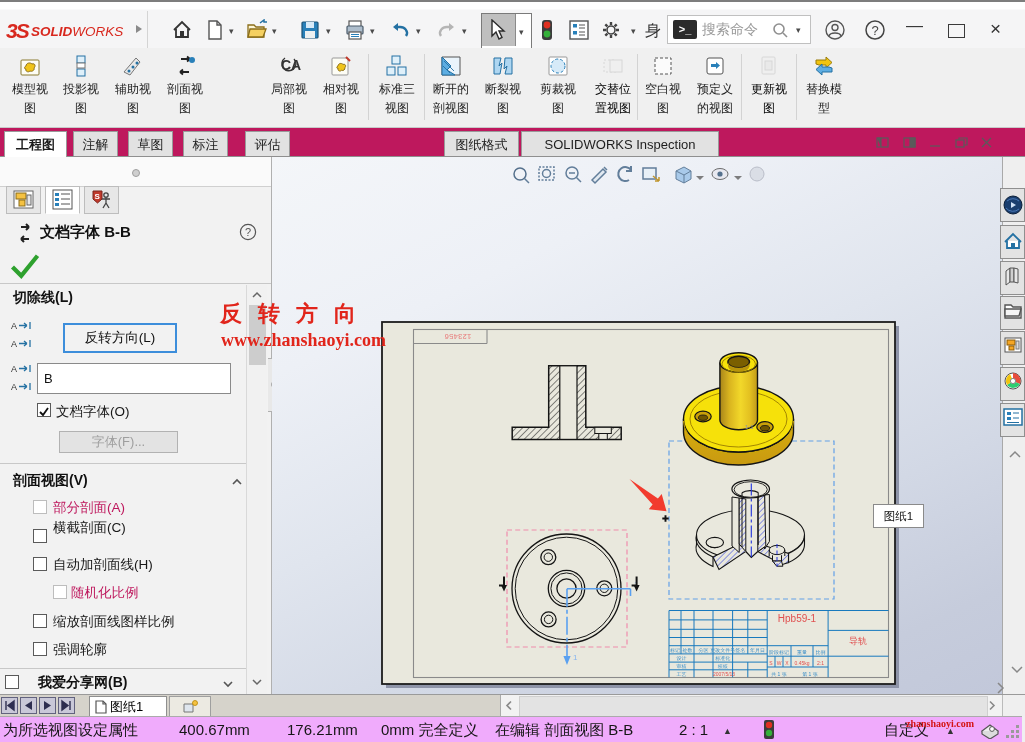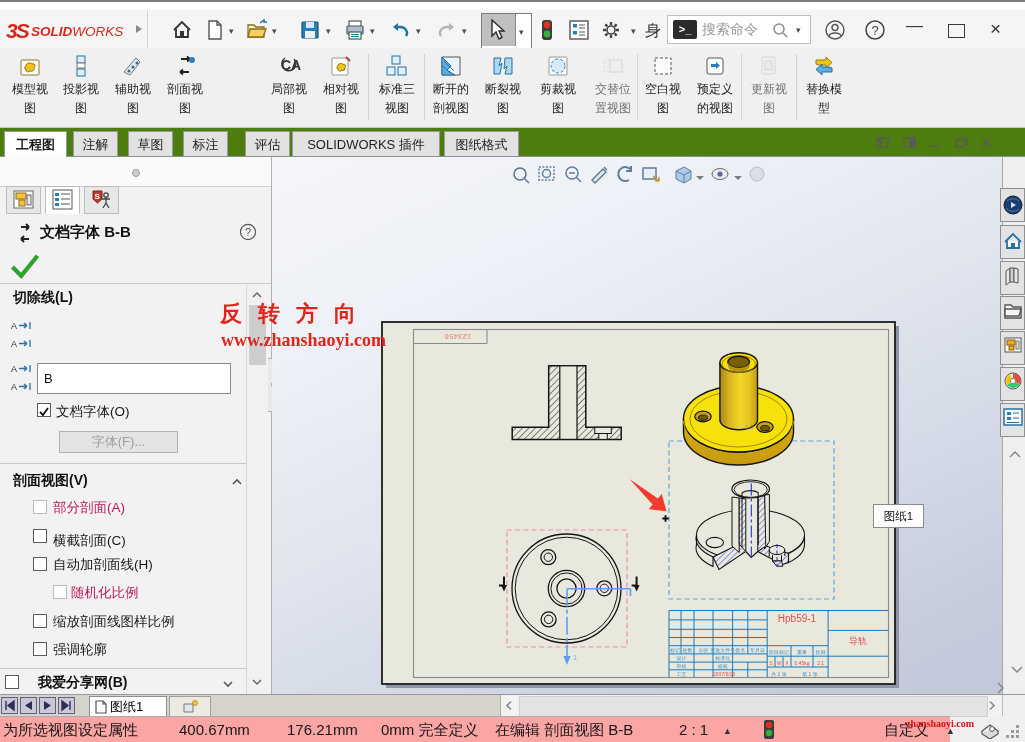--- a/index.html
+++ b/index.html
@@ -13,24 +13,24 @@
 #selbtn{left:481px;top:11px;width:49px;height:34px;border:1px solid #7a7a7a;background:#fff;}
 #selbtn .lft{position:absolute;left:0;top:0;width:33px;height:32px;background:#bfbfbf;border-right:1px solid #8a8a8a;}
 #search{left:667px;top:13px;width:144px;height:29px;border:1px solid #c0c0c0;background:#fff;box-sizing:border-box;}
 #search .term{position:absolute;left:5px;top:4px;width:24px;height:19px;background:#2b2b2b;border-radius:2px;color:#fff;font-size:11px;font-weight:bold;text-align:center;line-height:19px;}
 #search .stxt{position:absolute;left:34px;top:5px;font-size:14px;color:#9a9a9a;}
 .winbtn{top:18px;font-size:17px;color:#333;}
 
 #ribbon{left:0;top:48px;width:1025px;height:80px;background:#f0f0f0;border-bottom:1px solid #c9c9c9;box-sizing:border-box;}
 .rbtn{position:absolute;top:6px;width:54px;text-align:center;font-size:12px;line-height:19px;color:#1d1d1d;}
 .rbtn .ric{display:block;margin:0 auto 2px auto;width:24px;height:24px;}
-.rbtn.dis{color:#737373;}
+.rbtn.dis{color:#000000;}
 .rsep{position:absolute;top:6px;width:1px;height:66px;background:#d3d3d3;}
 
-#tabrow{left:0;top:128px;width:1025px;height:29px;background:#4d7c0f;border-bottom:1px solid #8f8f8f;box-sizing:border-box;}
+#tabrow{left:0;top:128px;width:1025px;height:29px;background:#be185d;border-bottom:1px solid #8f8f8f;box-sizing:border-box;}
 .ctab{position:absolute;top:3px;height:25px;line-height:25px;text-align:center;font-size:13px;color:#1d1d1d;border:1px solid #9a9a9a;border-bottom:none;background:#e2e2e2;box-sizing:border-box;}
 .ctab.act{background:#fff;height:26px;font-weight:bold;}
 
 #main{left:0;top:157px;width:1025px;height:537px;background:#fff;}
 
 #lpanel{left:0;top:0;width:272px;height:537px;background:#f2f2f2;border-right:1px solid #b0b0b0;box-sizing:border-box;}
 #flyout{left:0;top:0;width:271px;height:29px;background:#fafafa;border-bottom:1px solid #d0d0d0;}
 #flyout .dot{position:absolute;left:132px;top:12px;width:6px;height:6px;border-radius:50%;background:#cfcfcf;border:1px solid #9f9f9f;}
 .pmtab{position:absolute;top:29px;width:35px;height:28px;background:#e7e7e7;border:1px solid #bdbdbd;box-sizing:border-box;}
 .pmtab.act{background:#fff;border-bottom:1px solid #fff;}
@@ -55,21 +55,21 @@
 #tpane{left:1002px;top:0;width:23px;height:537px;background:#efefef;border-left:1px solid #a9a9a9;box-sizing:border-box;}
 .tpbtn{position:absolute;left:-3px;width:25px;height:34px;background:#e3e3e3;border:1px solid #8f8f8f;box-sizing:border-box;}
 
 #sheetrow{left:0;top:694px;width:1025px;height:22px;background:#d6d3cb;border-top:1px solid #9a9a9a;box-sizing:border-box;}
 .navb{position:absolute;top:2px;width:17px;height:17px;background:#c9c8d8;border:1px solid #62627e;box-sizing:border-box;color:#26264a;font-size:9px;text-align:center;line-height:15px;}
 #stab1{position:absolute;left:89px;top:1px;width:78px;height:21px;background:#fff;border:1px solid #8f8f8f;border-bottom:none;box-sizing:border-box;font-size:13px;line-height:20px;}
 #stab2{position:absolute;left:169px;top:1px;width:42px;height:21px;background:#eceae2;border:1px solid #9f9f9f;border-bottom:none;box-sizing:border-box;}
 #hscroll{position:absolute;left:500px;top:0;width:502px;height:21px;background:#f2f2f2;border-left:1px solid #aaa;box-sizing:border-box;}
 #hthumb{position:absolute;left:18px;top:1px;width:467px;height:19px;background:#e3e3e3;border:1px solid #cfcfcf;}
 
-#statusbar{left:0;top:716px;width:950px;height:26px;background:#fca5a5;border-top:1px solid #ababab;box-sizing:border-box;font-size:15px;color:#161616;}
+#statusbar{left:0;top:716px;width:1022px;height:26px;background:#f0abfc;border-top:1px solid #ababab;box-sizing:border-box;font-size:15px;color:#161616;}
 #statusbar span{position:absolute;top:4px;white-space:nowrap;}
 
 #wm1{left:220px;top:299px;width:260px;font-size:22px;font-weight:bold;color:#e1251b;letter-spacing:16px;font-family:"Liberation Sans",sans-serif;z-index:60;}
 #wm2{left:221px;top:330px;width:260px;font-size:18px;font-weight:bold;color:#e1251b;font-family:"Liberation Serif",serif;z-index:60;}
 #wm3{left:906px;top:718px;font-size:10px;font-weight:bold;color:#d41414;font-family:"Liberation Serif",serif;z-index:60;}
 #tooltip{left:873px;top:504px;width:51px;height:24px;background:#fff;border:1px solid #8a8a8a;box-sizing:border-box;font-size:11.5px;text-align:center;line-height:22px;color:#111;z-index:40;}
 </style></head>
 <body>
 <div class="abs" id="titlebar">
   <div class="abs" id="logo" style="left:4px;width:146px;"><svg width="146" height="26" viewBox="0 0 146 26">
@@ -256,22 +256,22 @@
       <path d="M2,9 L8,3 L14,9" stroke="#444" stroke-width="1.6" fill="none"></path>
     </svg>
   </div>
 
 <div class="abs" id="tabrow">
   <div class="ctab act" style="left:4px;width:63px;">工程图</div>
   <div class="ctab" style="left:73px;width:45px;">注解</div>
   <div class="ctab" style="left:128px;width:45px;">草图</div>
   <div class="ctab" style="left:183px;width:45px;">标注</div>
   <div class="ctab" style="left:245px;width:45px;">评估</div>
-  <div class="ctab" style="left:292px;width:148px;">SOLIDWORKS 插件</div>
   <div class="ctab" style="left:444px;width:75px;">图纸格式</div>
+  <div class="ctab" style="left:521px;width:198px;">SOLIDWORKS Inspection</div>
   <svg class="abs" style="left:876px;top:8px" width="120" height="14" viewBox="0 0 120 14">
     <g stroke="#5a5a5a" fill="none" stroke-width="1.2">
       <rect x="1" y="2" width="11" height="9"></rect>
         <path d="M1,2 h4 v9" fill="#5a5a5a"></path>
       <rect x="28" y="2" width="11" height="9"></rect>
         <path d="M34,2 h5 v9 h-5 z" fill="#5a5a5a"></path>
       <path d="M54,10 h10"></path>
       <rect x="80" y="4" width="8" height="7"></rect>
         <path d="M83,4 v-2 h8 v7 h-3"></path>
       <path d="M106,2 l9,9 M115,2 l-9,9"></path>
@@ -332,20 +332,21 @@
     <div class="abs" id="aico1" style="left:11px;top:163px"><svg width="22" height="32" viewBox="0 0 22 32">
           <g font-family="Liberation Sans" font-size="9" fill="#333">
             <text x="0" y="9">A</text>
             <text x="0" y="27">A</text>
           </g>
           <g stroke="#2471a3" stroke-width="1.3" fill="none">
             <path d="M8,5.5 h8 M16,5.5 l-3,-2.5 M16,5.5 l-3,2.5 M19,2 v7"></path>
             <path d="M8,23.5 h8 M16,23.5 l-3,-2.5 M16,23.5 l-3,2.5 M19,20 v7"></path>
           </g>
         </svg></div>
+    <div class="abs" id="flipbtn">反转方向(L)</div>
     <div class="abs" id="aico2" style="left:11px;top:206px"><svg width="22" height="32" viewBox="0 0 22 32">
           <g font-family="Liberation Sans" font-size="9" fill="#333">
             <text x="0" y="9">A</text>
             <text x="0" y="27">A</text>
           </g>
           <g stroke="#2471a3" stroke-width="1.3" fill="none">
             <path d="M8,5.5 h8 M16,5.5 l-3,-2.5 M16,5.5 l-3,2.5 M19,2 v7"></path>
             <path d="M8,23.5 h8 M16,23.5 l-3,-2.5 M16,23.5 l-3,2.5 M19,20 v7"></path>
           </g>
         </svg></div>
@@ -356,21 +357,21 @@
     <div class="cblbl" style="left:56px;top:246px;">文档字体(O)</div>
     <div class="abs" id="fontbtn">字体(F)...</div>
     <div class="divider" style="top:306px;width:246px;"></div>
     <div class="sechead" style="top:315px;">剖面视图(V)</div>
     <svg class="chev" style="left:231px;top:319px" width="12" height="12" viewBox="0 0 12 12">
         <path d="M2,8 L6,4 L10,8" stroke="#555" stroke-width="1.6" fill="none"></path>
       </svg>
     <div class="cb dis" style="left:33px;top:343px;"></div>
       <div class="cblbl dis" style="left:53px;top:342px;">部分剖面(A)</div>
     <div class="cb" style="left:33px;top:372px;"></div>
-      <div class="cblbl" style="left:53px;top:375px;">横截剖面(C)</div>
+      <div class="cblbl" style="left:53px;top:362px;">横截剖面(C)</div>
     <div class="cb" style="left:33px;top:400px;"></div>
       <div class="cblbl" style="left:53px;top:399px;">自动加剖面线(H)</div>
     <div class="cb dis" style="left:53px;top:428px;"></div>
       <div class="cblbl dis" style="left:71px;top:427px;">随机化比例</div>
     <div class="cb" style="left:33px;top:457px;"></div>
       <div class="cblbl" style="left:53px;top:456px;">缩放剖面线图样比例</div>
     <div class="cb" style="left:33px;top:485px;"></div>
       <div class="cblbl" style="left:53px;top:484px;">强调轮廓</div>
     <div class="divider" style="top:511px;width:246px;"></div>
     <div class="cb" style="left:5px;top:518px;"></div>

